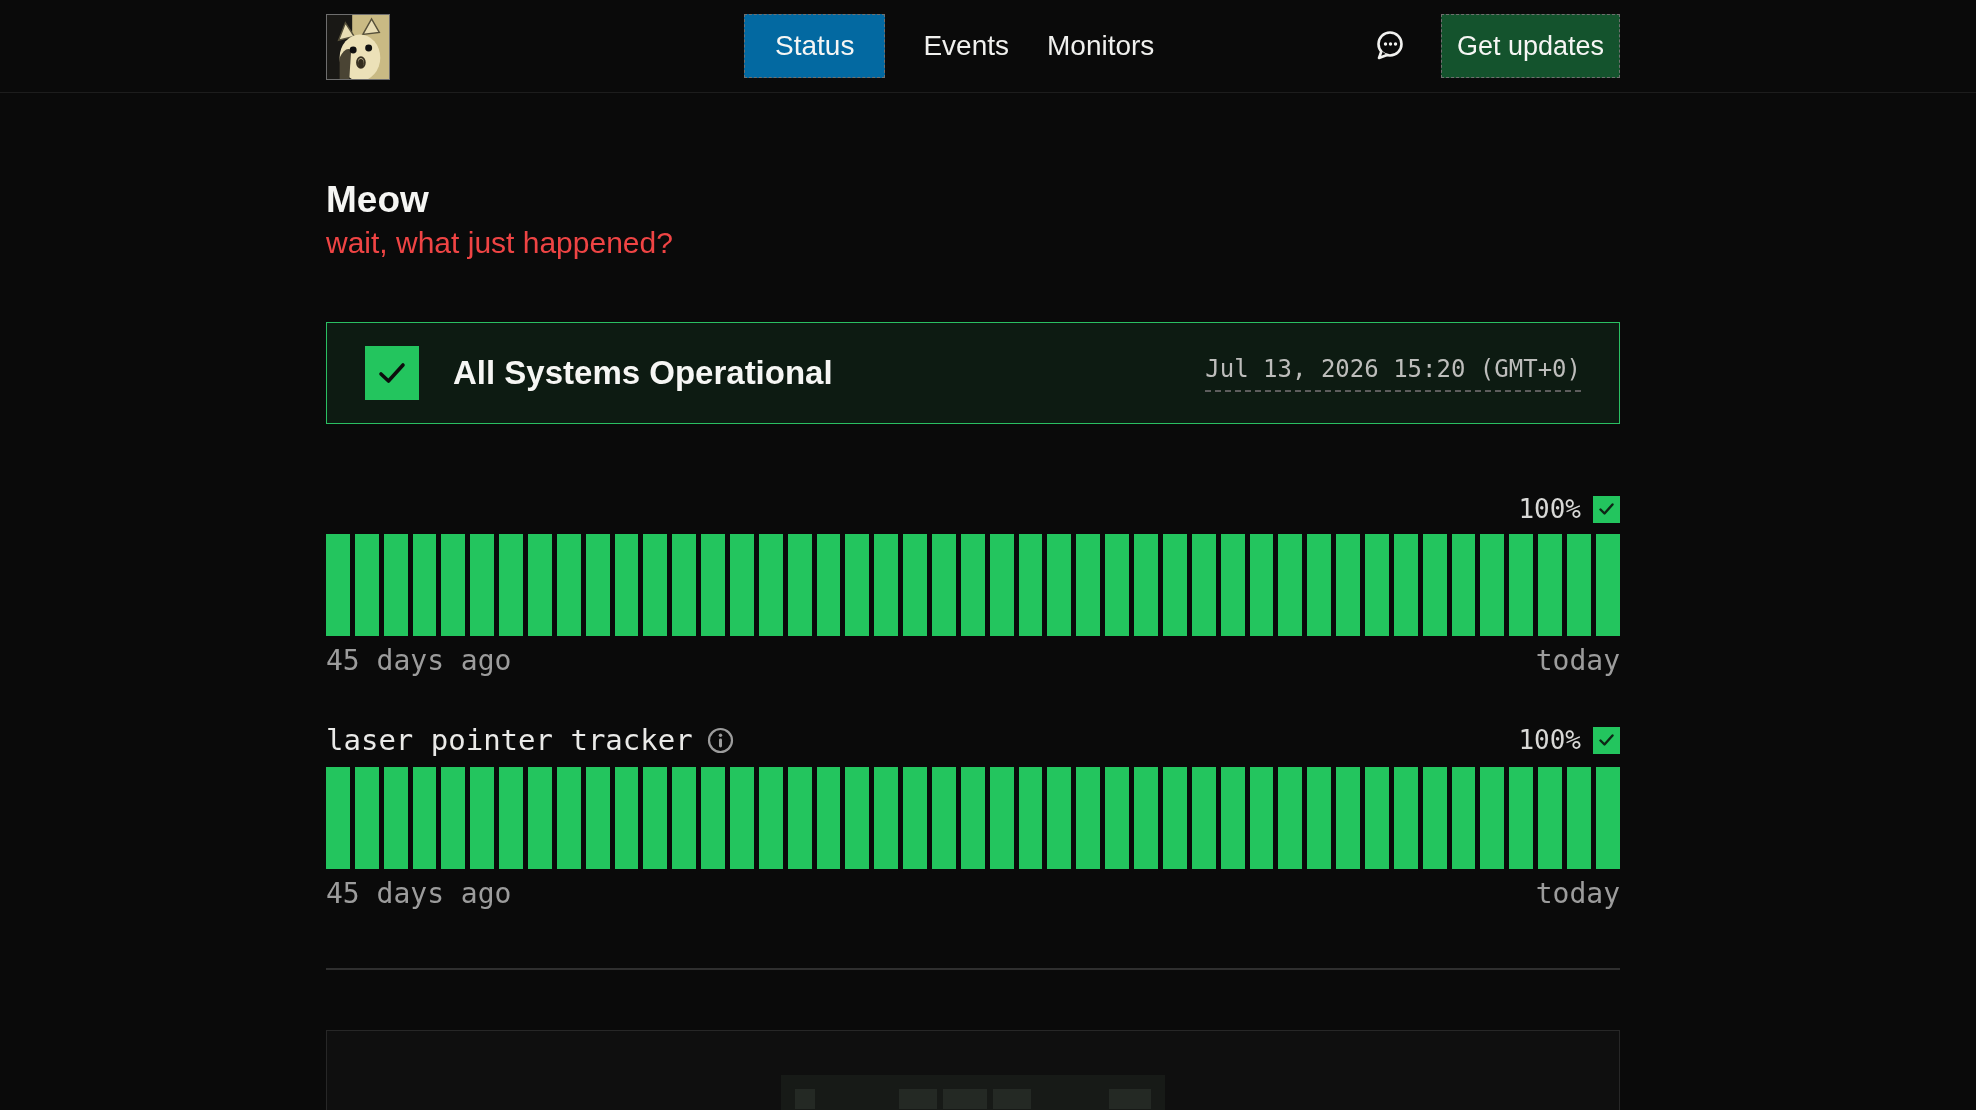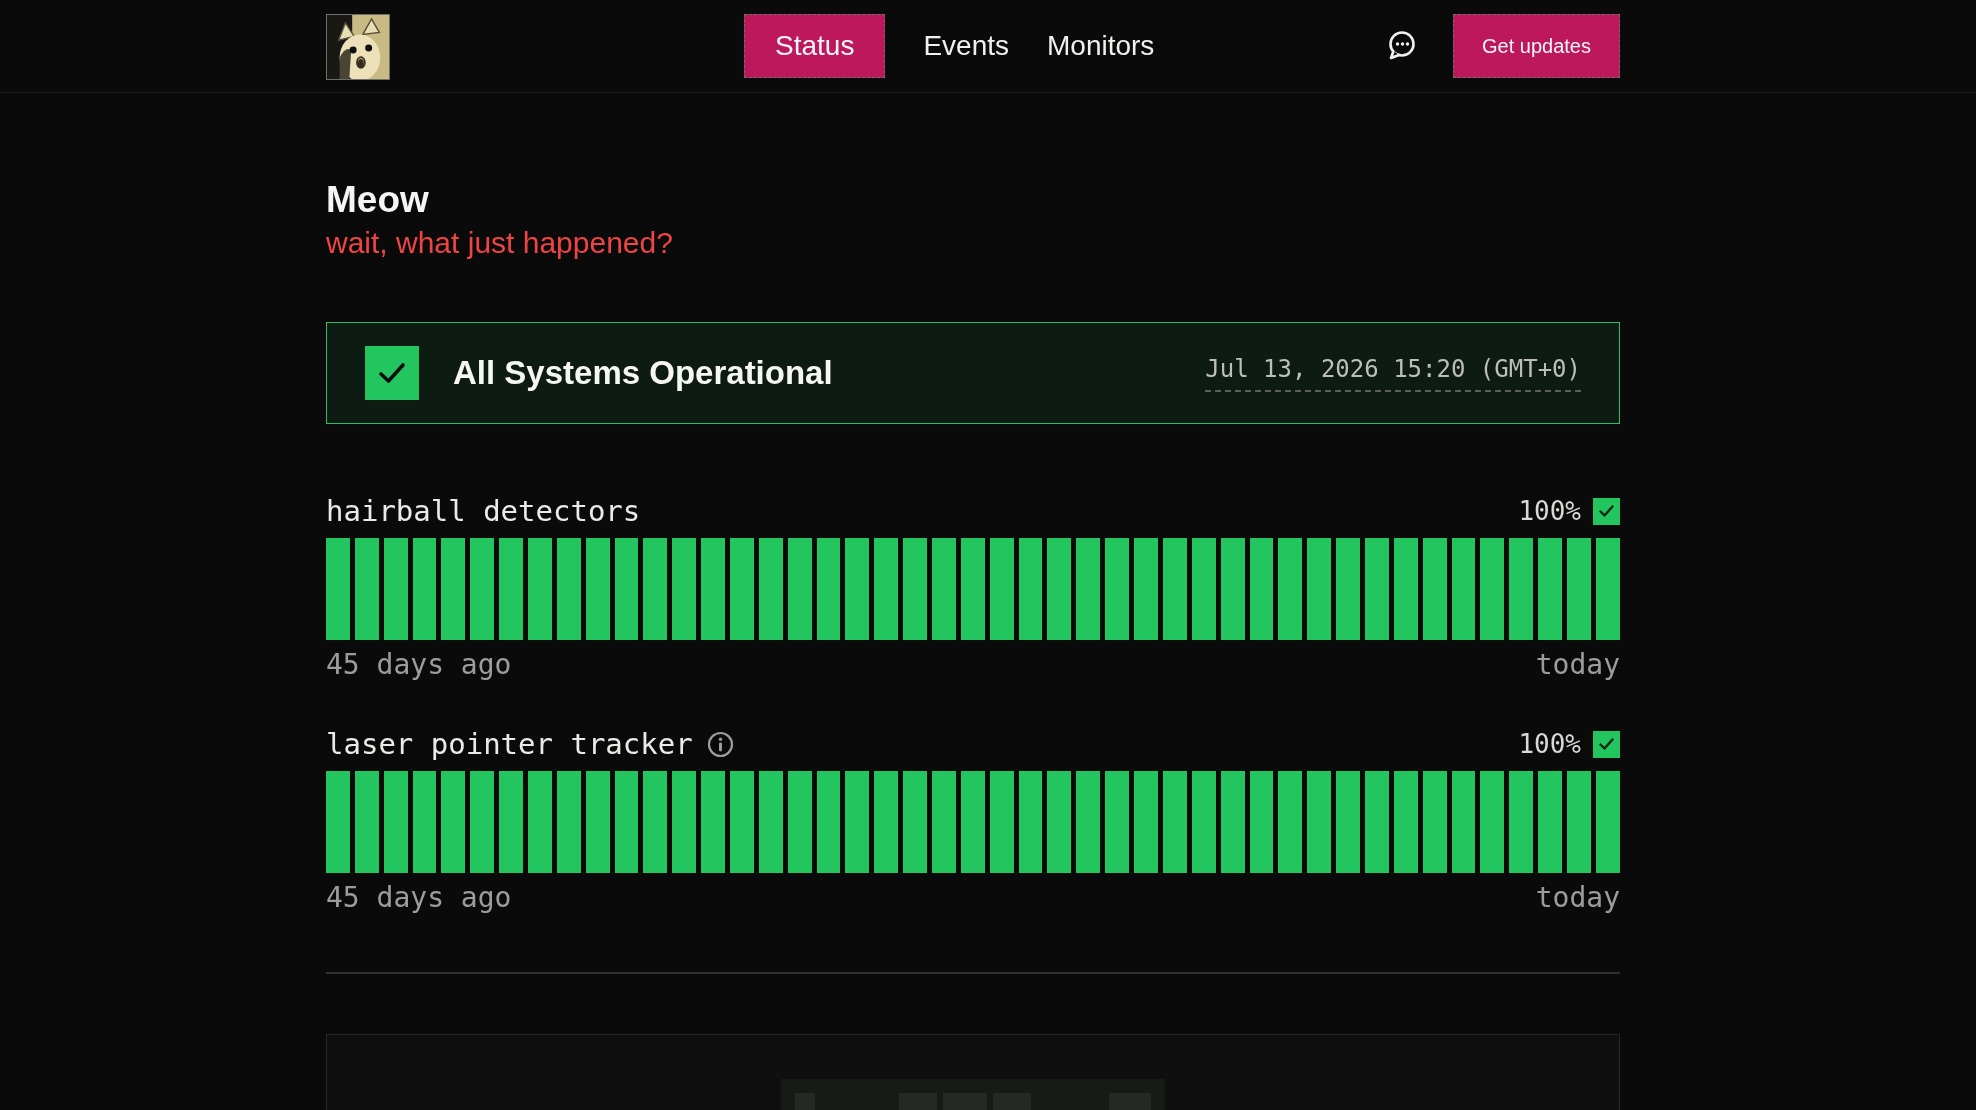--- a/index.html
+++ b/index.html
@@ -12,28 +12,28 @@
   
   .topnav{ position:relative; height:93px; border-bottom:1px solid #1d1d1d; }
   .logo{
     position:absolute; left:326px; top:14px; width:64px; height:66px;
     border:1px solid #6e6e6e; background:#15130c; display:block;
   }
   .tabs{ position:absolute; left:744px; top:14px; display:flex; align-items:center; gap:38px; height:64px; }
   .tab{ font-size:28px; color:#f0f0ee; cursor:pointer; white-space:nowrap; }
   .tab.active{
     height:64px; display:flex; align-items:center; padding:0 30px;
-    background:#be185d; border:1px dashed #6f6f6f; color:#f6f6f4;
+    background:#0369a1; border:1px dashed #6f6f6f; color:#f6f6f4;
   }
   .nav-right{ position:absolute; right:356px; top:14px; height:64px; display:flex; align-items:center; gap:34px; }
   .chat-icon{ width:36px; height:36px; cursor:pointer; }
   .btn-updates{
-    height:64px; display:flex; align-items:center; padding:0 28px;
-    background:#be185d; border:1px dashed #6f6f6f; color:#f6f6f4;
-    font-size:20px; cursor:pointer; font-family:"Liberation Sans",sans-serif;
+    height:64px; display:flex; align-items:center; padding:0 15px;
+    background:#14532d; border:1px dashed #6f6f6f; color:#f6f6f4;
+    font-size:27px; cursor:pointer; font-family:"Liberation Sans",sans-serif;
   }
   
   main{ margin-left:326px; width:1294px; }
   h1{ margin-top:86px; font-size:37px; font-weight:bold; color:#f5f5f3; }
   .subtitle{ margin-top:5px; font-size:30px; color:#ef4444; }
   
   .banner{
     margin-top:62px; height:102px; display:flex; align-items:center;
     padding:0 38px; border:1px solid var(--banner-border,#2abf62);
     background:var(--banner-bg,#0d1b12);
@@ -137,21 +137,20 @@
         <svg width="28" height="22" viewBox="0 0 28 22">
           <polyline points="3,12 10.5,19 25,3" fill="none" stroke="#0d0d0d" stroke-width="3.6" stroke-linecap="round" stroke-linejoin="round"></polyline>
         </svg>
       </div>
       <div class="banner-title">All Systems Operational</div>
       <div class="banner-date">Jul 13, 2026 15:20 (GMT+0)</div>
     </section>
 
     <section class="monitor">
       <div class="monitor-head">
-        <span>hairball detectors</span>
         <span class="uptime-value">100%</span>
         <span class="mini-check">
           <svg width="15" height="12" viewBox="0 0 15 12">
             <polyline points="1.5,6.5 5.5,10.5 13.5,1.5" fill="none" stroke="#0e2616" stroke-width="2.4" stroke-linecap="round" stroke-linejoin="round"></polyline>
           </svg>
         </span>
       </div>
       <div class="bars">
           <div class="bar"></div>
           <div class="bar"></div>

